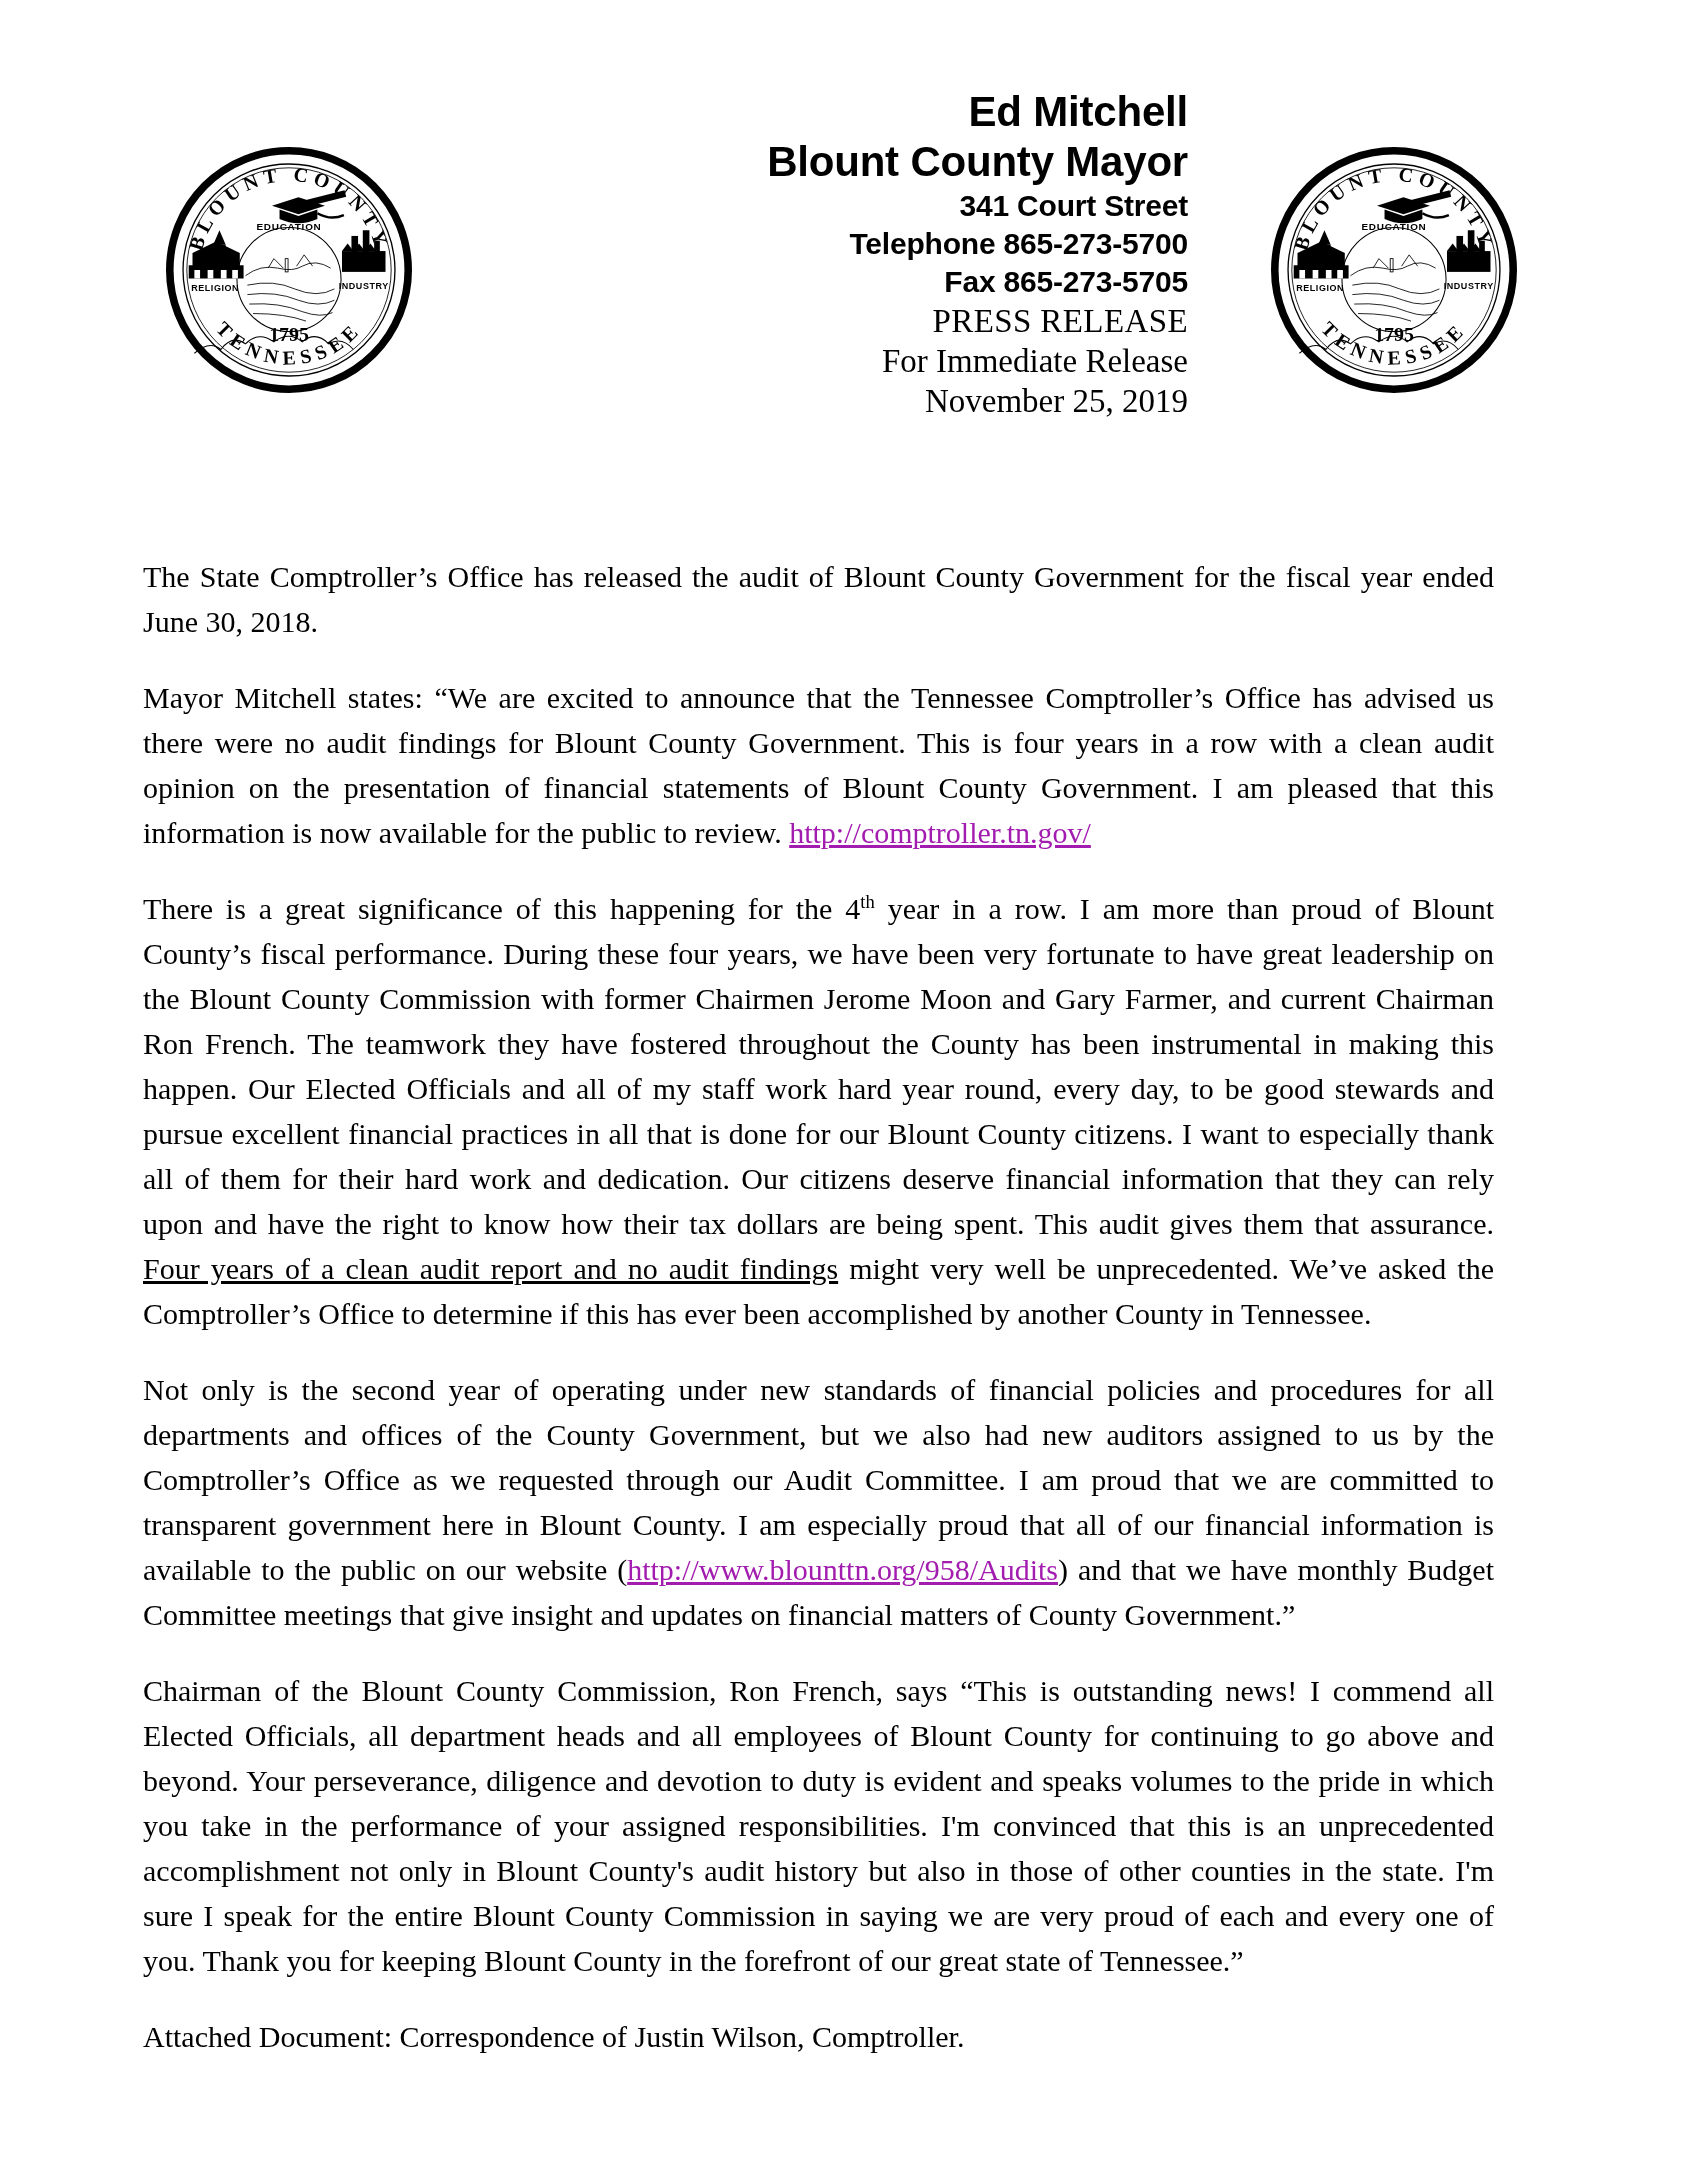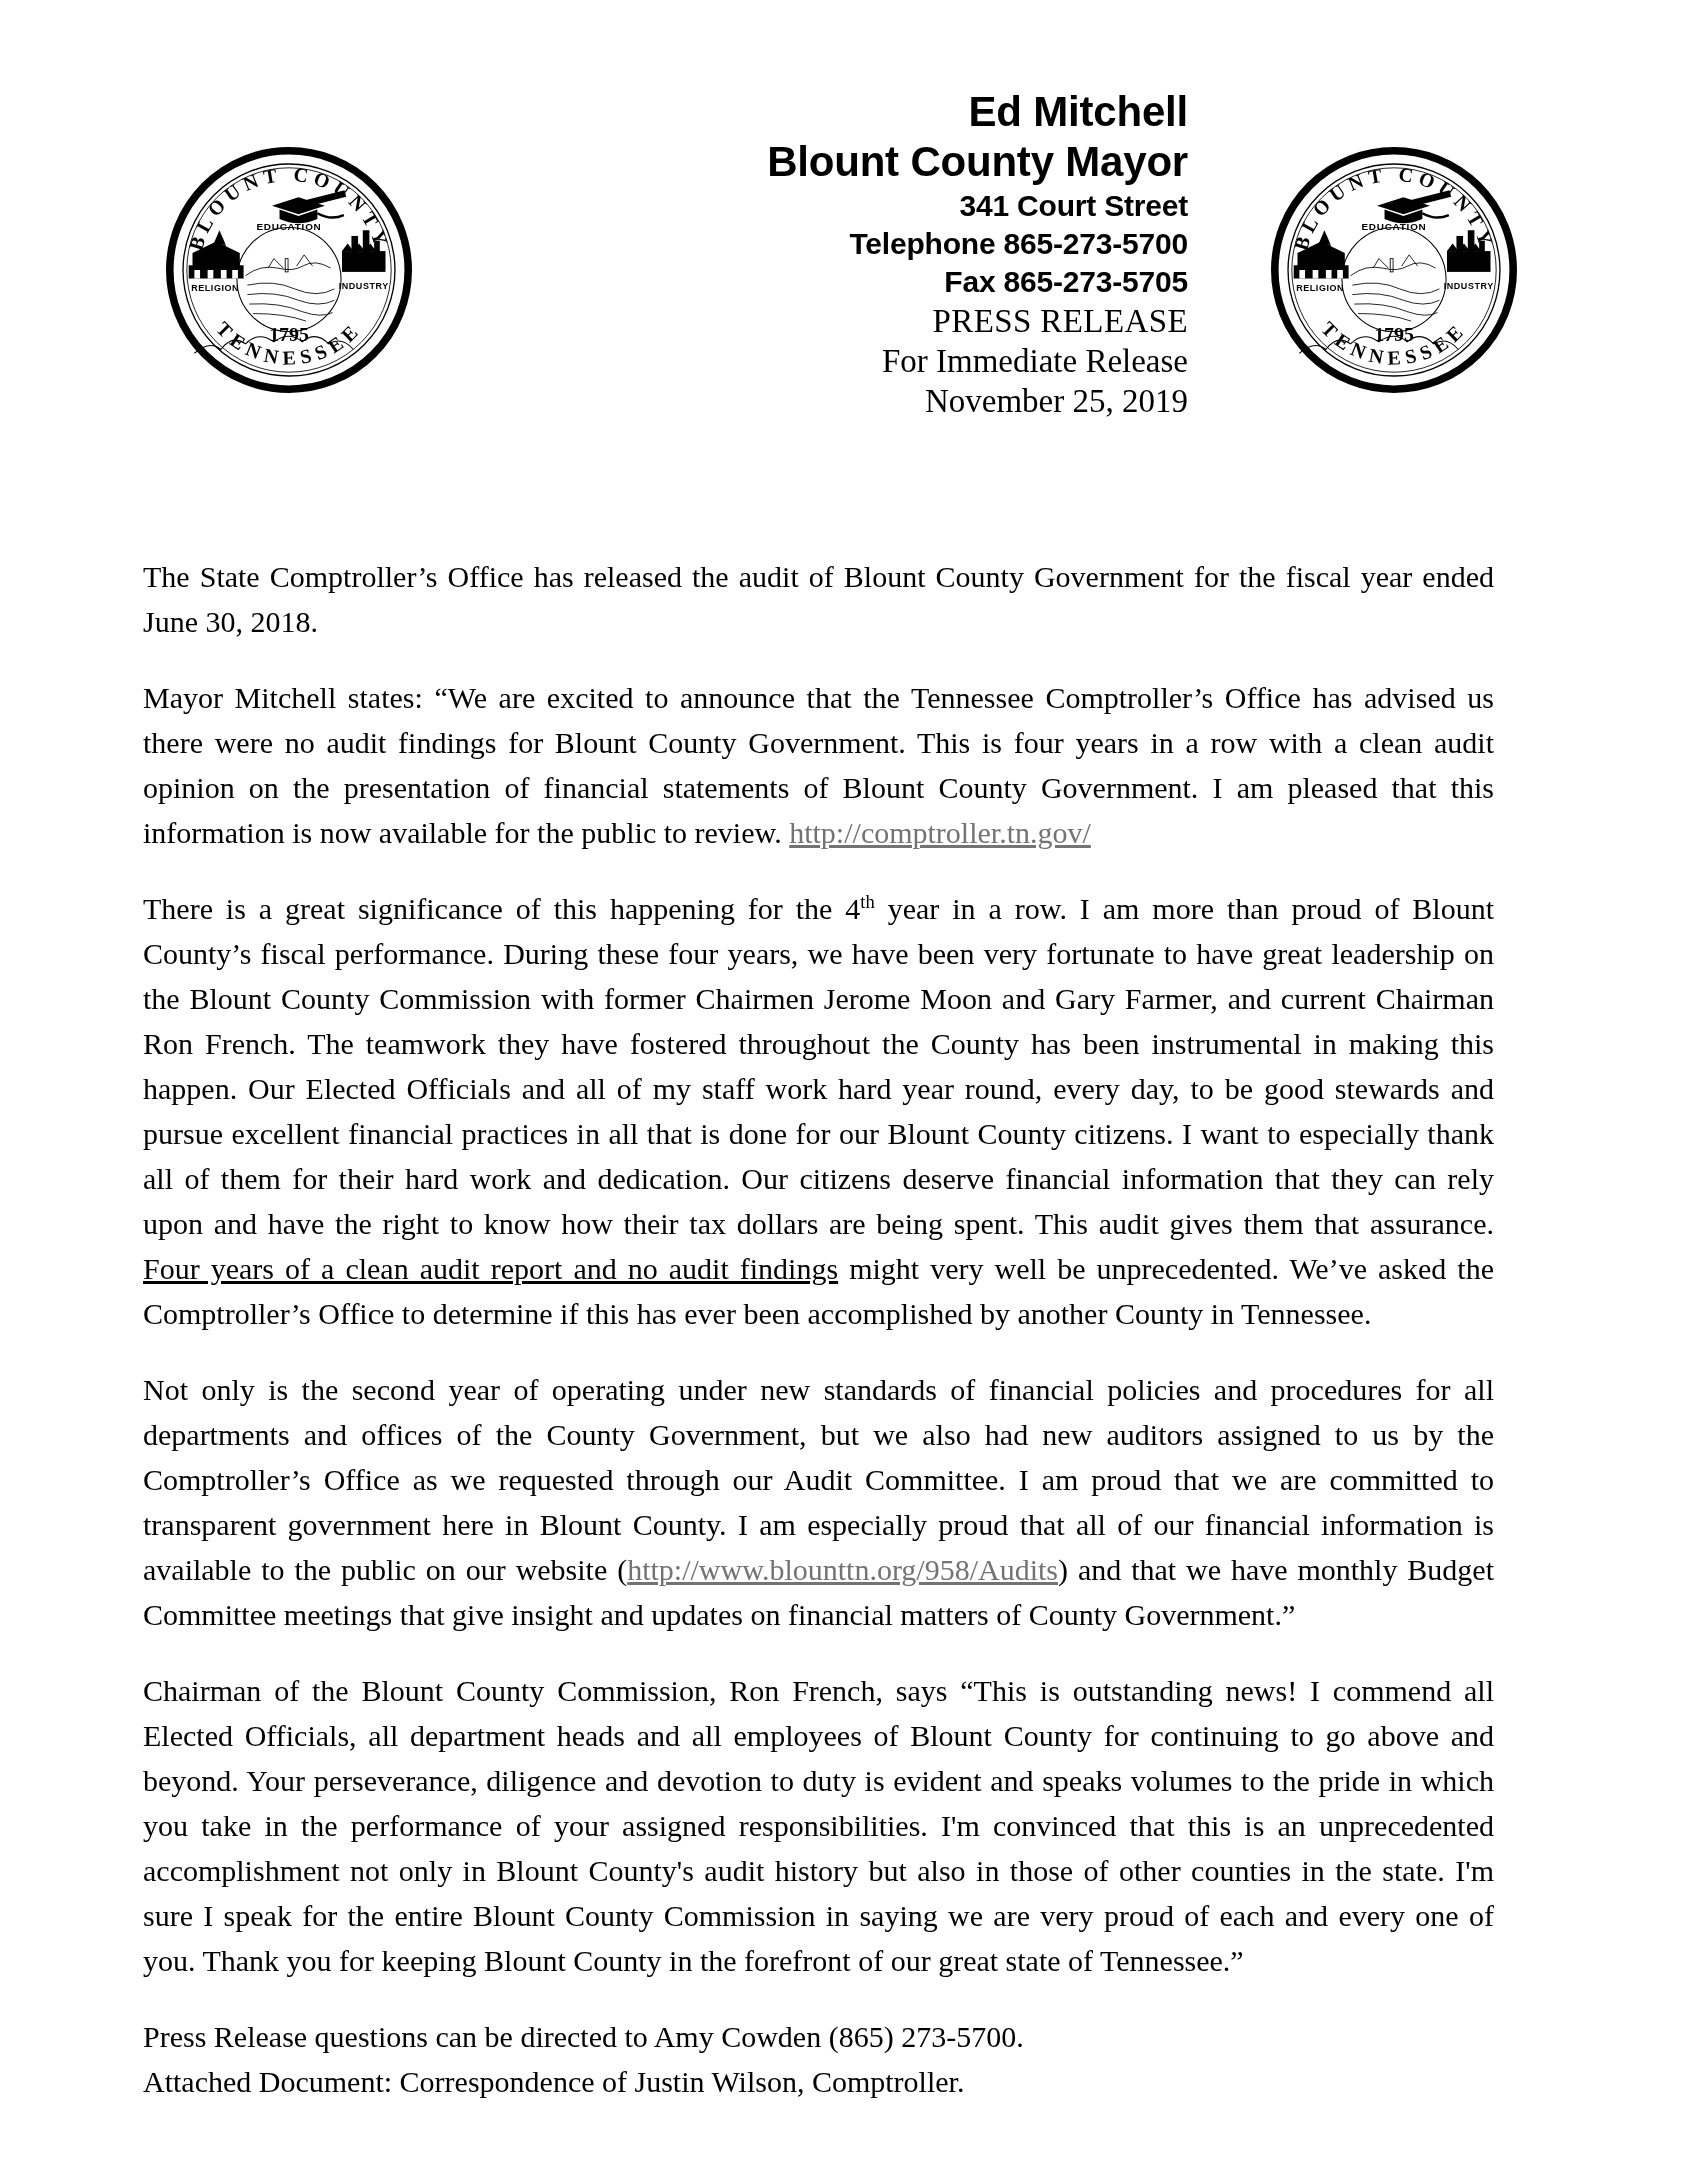--- a/index.html
+++ b/index.html
@@ -76,21 +76,21 @@
   }
   .body-copy p {
     margin: 0 0 31px 0;
     text-align: justify;
     text-justify: inter-word;
   }
   .body-copy p:last-child { margin-bottom: 0; }
   .no-just { text-align: left !important; }
 
   .link {
-    color: #737373;
+    color: #a21caf;
     text-decoration: underline;
   }
   .uline { text-decoration: underline; }
   sup {
     font-size: 0.62em;
     vertical-align: super;
     line-height: 0;
   }
   .tight { margin-bottom: 0 !important; }
 </style>
@@ -245,19 +245,18 @@
     <p><span>The State Comptroller’s Office has released the audit of Blount County Government for the fiscal year ended June 30, 2018.</span></p>
 
     <p><span>Mayor Mitchell states: “We are excited to announce that the Tennessee Comptroller’s Office has advised us there were no audit findings for Blount County Government.  This is four years in a row with a clean audit opinion on the presentation of financial statements of Blount County Government.  I am pleased that this information is now available for the public to review.  </span><a class="link" href="#">http://comptroller.tn.gov/</a></p>
 
     <p><span>There is a great significance of this happening for the 4</span><sup>th</sup><span> year in a row.  I am more than proud of Blount County’s fiscal performance.  During these four years, we have been very fortunate to have great leadership on the Blount County Commission with former Chairmen Jerome Moon and Gary Farmer, and current Chairman Ron French.  The teamwork they have fostered throughout the County has been instrumental in making this happen.  Our Elected Officials and all of my staff work hard year round, every day, to be good stewards and pursue excellent financial practices in all that is done for our Blount County citizens.  I want to especially thank all of them for their hard work and dedication.  Our citizens deserve financial information that they can rely upon and have the right to know how their tax dollars are being spent. This audit gives them that assurance.  </span><span class="uline">Four years of a clean audit report and no audit findings</span><span> might very well be unprecedented.  We’ve asked the Comptroller’s Office to determine if this has ever been accomplished by another County in Tennessee.</span></p>
 
     <p><span>Not only is the second year of operating under new standards of financial policies and procedures for all departments and offices of the County Government, but we also had new auditors assigned to us by the Comptroller’s Office as we requested through our Audit Committee.  I am proud that we are committed to transparent government here in Blount County.  I am especially proud that all of our financial information is available to the public on our website (</span><a class="link" href="#">http://www.blounttn.org/958/Audits</a><span>) and that we have monthly Budget Committee meetings that give insight and updates on financial matters of County Government.”</span></p>
 
     <p><span>Chairman of the Blount County Commission, Ron French, says “This is outstanding news! I commend all Elected Officials, all department heads and all employees of Blount County for continuing to go above and beyond.  Your perseverance, diligence and devotion to duty is evident and speaks volumes to the pride in which you take in the performance of your assigned responsibilities.  I'm convinced that this is an unprecedented accomplishment not only in Blount County's audit history but also in those of other counties in the state.  I'm sure I speak for the entire Blount County Commission in saying we are very proud of each and every one of you.  Thank you for keeping Blount County in the forefront of our great state of Tennessee.”</span></p>
 
-    <p class="no-just tight"><span>Press Release questions can be directed to Amy Cowden (865) 273-5700.</span></p>
 
     <p class="no-just"><span>Attached Document:  Correspondence of Justin Wilson, Comptroller.</span></p>
 
   </div>
 </div>
 
 
 </body></html>

